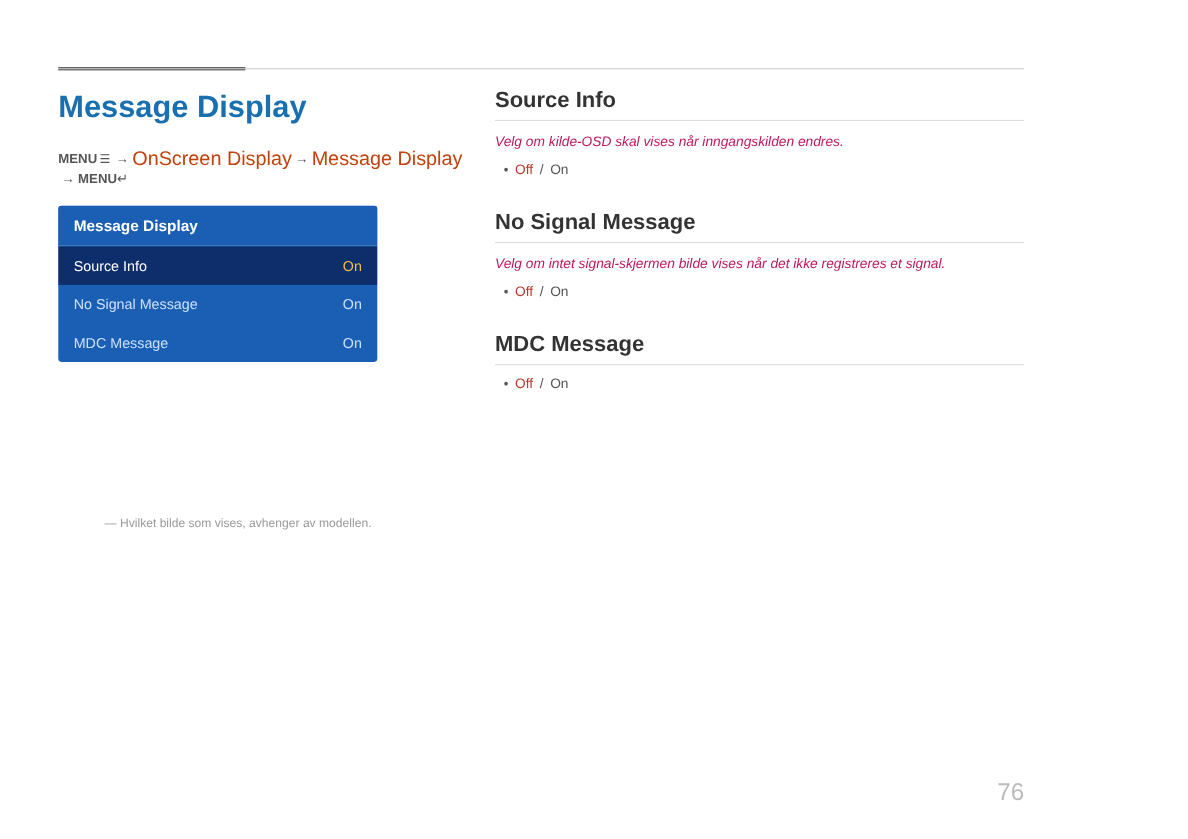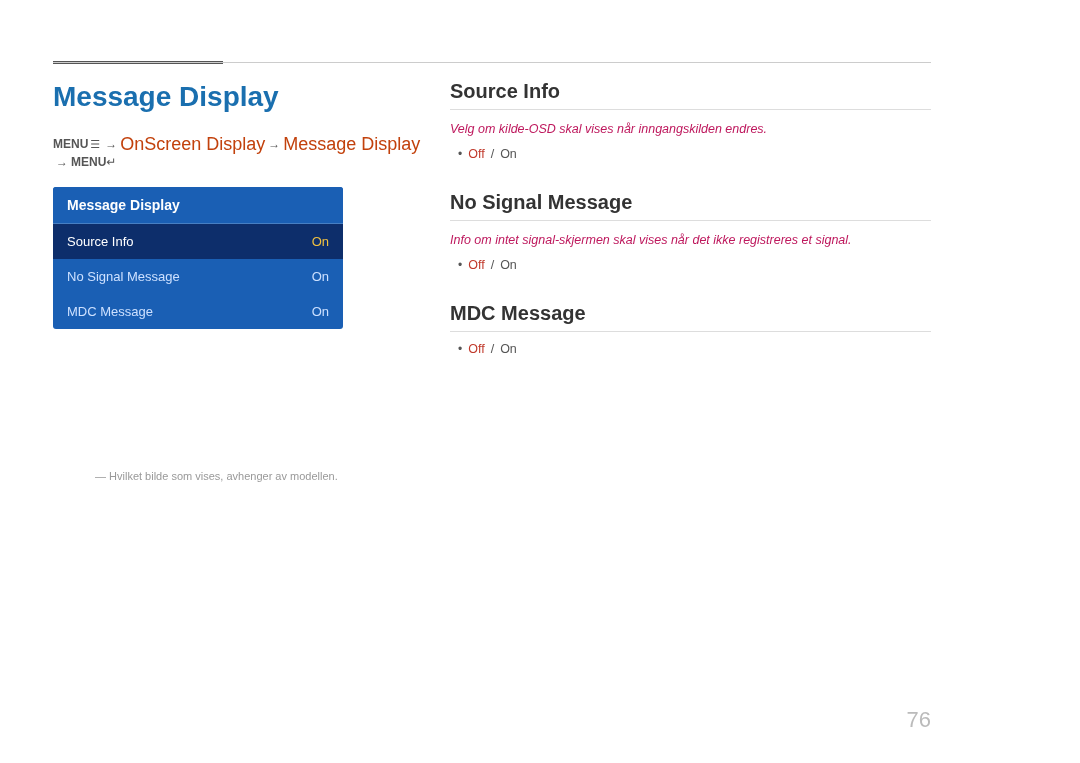--- a/index.html
+++ b/index.html
@@ -278,21 +278,21 @@
       <div class="section-option">
         <span class="bullet">•</span>
         <span class="option-off">Off</span>
         <span class="option-sep"> / </span>
         <span class="option-on">On</span>
       </div>
     </div>
 
     <div class="section">
       <h2 class="section-title">No Signal Message</h2>
-      <p class="section-desc">Info om intet signal-skjermen skal vises når det ikke registreres et signal.</p>
+      <p class="section-desc">Velg om intet signal-skjermen bilde vises når det ikke registreres et signal.</p>
       <div class="section-option">
         <span class="bullet">•</span>
         <span class="option-off">Off</span>
         <span class="option-sep"> / </span>
         <span class="option-on">On</span>
       </div>
     </div>
 
     <div class="section">
       <h2 class="section-title">MDC Message</h2>

